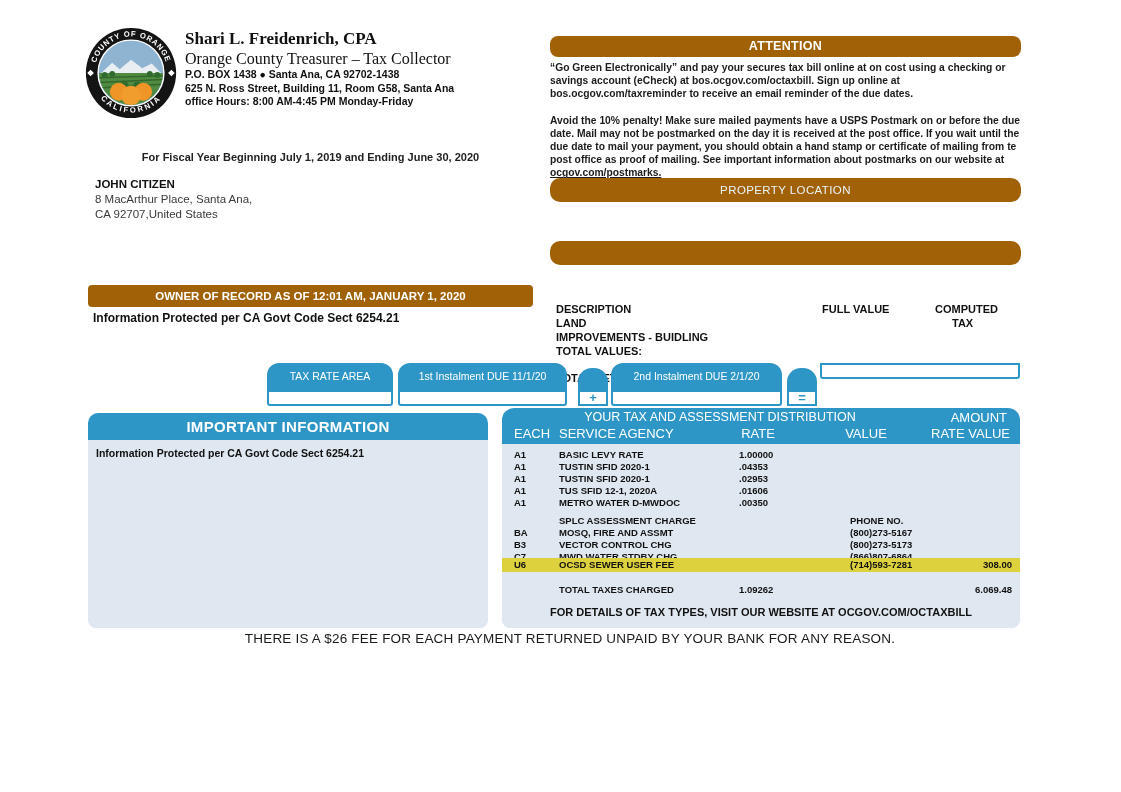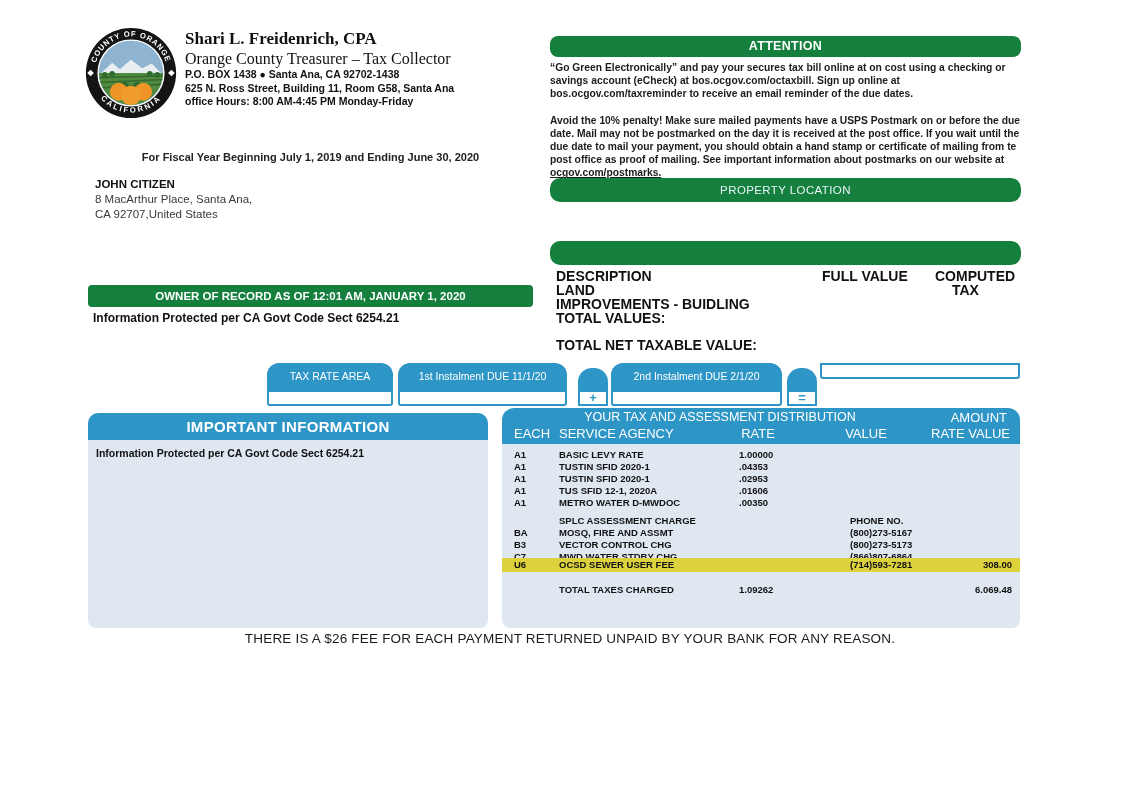--- a/index.html
+++ b/index.html
@@ -13,33 +13,33 @@
   .hdr-office{font-family:"Liberation Serif",serif;font-size:16px;line-height:19px;}
   .hdr-small{font-weight:bold;font-size:10.5px;line-height:13.5px;}
   .title{position:absolute;left:88px;top:125px;width:445px;text-align:center;
          color:#2a93c9;font-size:20px;font-weight:800;font-style:italic;letter-spacing:.4px;}
   .subtitle{position:absolute;left:88px;top:151px;width:445px;text-align:center;
             font-size:11px;font-weight:600;color:#222;}
   .mailing{position:absolute;left:95px;top:177px;font-size:11.5px;line-height:15px;color:#3a3a3a;}
   .mailing .nm{font-weight:bold;color:#111;}
 
   
-  .bar{background:#15803d;color:#fff;text-align:center;border-radius:10px;}
+  .bar{background:#a16207;color:#fff;text-align:center;border-radius:10px;}
   .attn{position:absolute;left:550px;top:36px;width:471px;}
   .attn .bar{height:21px;line-height:21px;font-size:12.5px;font-weight:bold;letter-spacing:.3px;border-radius:8px;}
   .attn p{margin:0;font-size:10.3px;font-weight:bold;line-height:13.2px;color:#1c1c1c;}
   .attn .p1{margin-top:4px;}
   .attn .p2{margin-top:13px;}
   .ulink{text-decoration:underline;cursor:pointer;}
   .ploc{position:absolute;left:550px;top:178px;width:471px;height:24px;line-height:24px;
         font-size:11.5px;color:#e9f4fa;letter-spacing:.4px;}
   .emptybar{position:absolute;left:550px;top:241px;width:471px;height:24px;}
 
   
-  .val{font-size:14px;font-weight:bold;color:#111;position:absolute;white-space:nowrap;}
+  .val{font-size:11px;font-weight:bold;color:#111;position:absolute;white-space:nowrap;margin-top:35px;}
 
   
   .owner-bar{position:absolute;left:88px;top:285px;width:445px;height:22px;line-height:22px;
              font-size:11.5px;font-weight:bold;border-radius:4px;}
   .owner-val{position:absolute;left:93px;top:311px;font-size:12px;font-weight:bold;}
 
   
   .tab{position:absolute;top:363px;}
   .tab-head{background:#2e96c7;color:#fff;height:27px;line-height:27px;text-align:center;
             font-size:10.5px;border-radius:12px 12px 0 0;white-space:nowrap;overflow:hidden;}
@@ -247,18 +247,19 @@
         <span class="c-value">(714)593-7281</span>
         <span class="c-amount">308.00</span>
       </div>
 
       <div class="trow" style="top:140px;">
         <span class="c-agency">TOTAL TAXES CHARGED</span>
         <span class="c-rate">1.09262</span>
         <span class="c-amount">6.069.48</span>
       </div>
 
+      <div class="tfoot">FOR DETAILS OF TAX TYPES, VISIT OUR WEBSITE AT OCGOV.COM/OCTAXBILL</div>
     </div>
   </div>
 
   <div class="notice">THERE IS A $26 FEE FOR EACH PAYMENT RETURNED UNPAID BY YOUR BANK FOR ANY REASON.</div>
 
 </div>
 
 </body></html>

